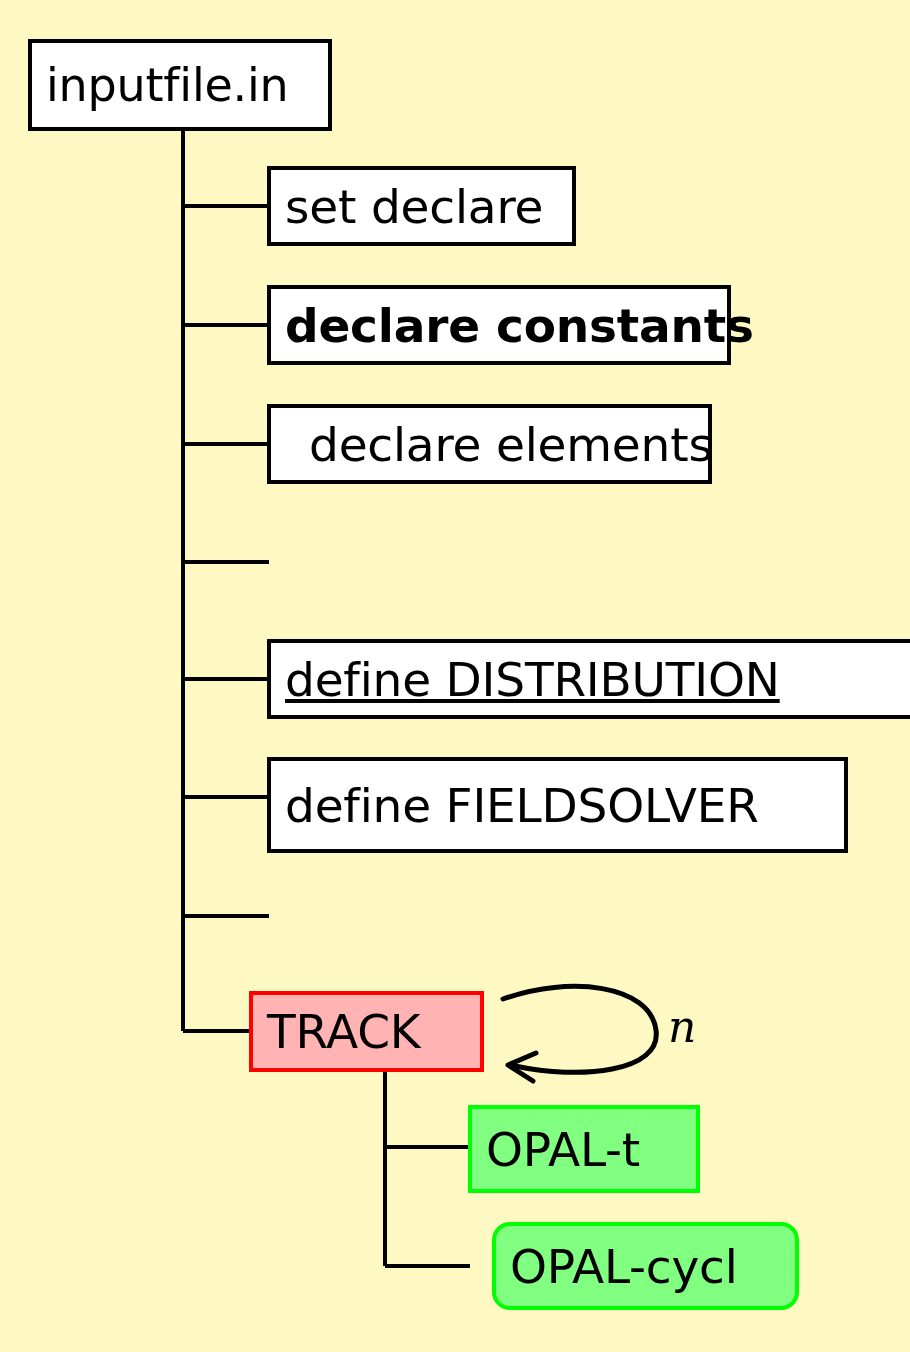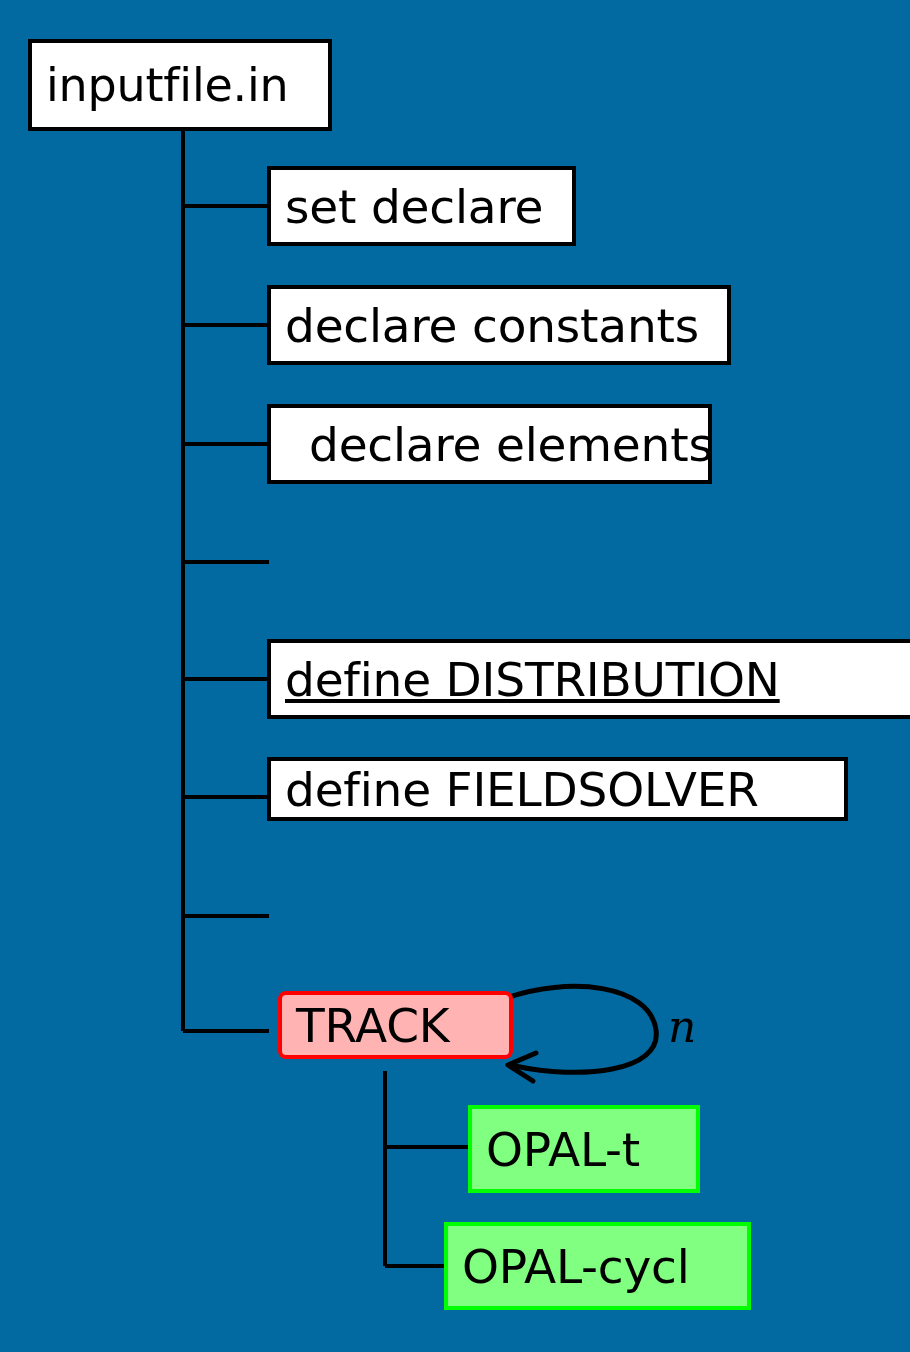--- a/index.html
+++ b/index.html
@@ -10,21 +10,21 @@
   body {
     width: 910px;
     height: 1352px;
     overflow: hidden;
     font-family: "DejaVu Sans", sans-serif;
   }
   #diagram {
     position: relative;
     width: 910px;
     height: 1352px;
-    background: #0369a1;
+    background: #fef9c3;
     text-align: right;
   }
   svg.edges {
     position: absolute;
     left: 0;
     top: 0;
     width: 910px;
     height: 1352px;
     pointer-events: none;
   }
@@ -92,45 +92,45 @@
   </svg>
 
   <div class="node root" style="left:28px; top:39px; width:304px; height:92px;">
     <span class="label">inputfile.in</span>
   </div>
 
   <div class="node" style="left:267px; top:166px; width:309px; height:80px;">
     <span class="label">set declare</span>
   </div>
 
-  <div class="node" style="left:267px; top:285px; width:464px; height:80px;">
+  <div class="node" style="left:267px; top:285px; width:464px; height:80px;font-weight:bold;">
     <span class="label">declare constants</span>
   </div>
 
   <div class="node" style="left:267px; top:404px; width:445px; height:80px;padding-left:24px;">
     <span class="label">declare elements</span>
   </div>
 
 
   <div class="node" style="left:267px; top:639px; width:736px; height:80px;text-decoration:underline;">
     <span class="label">define DISTRIBUTION</span>
   </div>
 
-  <div class="node" style="left:267px; top:757px; width:581px; height:64px;">
+  <div class="node" style="left:267px; top:757px; width:581px; height:96px;">
     <span class="label">define FIELDSOLVER</span>
   </div>
 
 
-  <div class="node track" style="left:278px; top:991px; width:235px; height:68px;border-radius:8px;">
+  <div class="node track" style="left:249px; top:991px; width:235px; height:81px;">
     <span class="label">TRACK</span>
   </div>
 
   <div class="loop-label" style="left:668px; top:1005px;">n</div>
 
   <div class="node opal" style="left:468px; top:1105px; width:232px; height:88px;">
     <span class="label">OPAL-t</span>
   </div>
 
-  <div class="node opal" style="left:444px; top:1222px; width:307px; height:88px;">
+  <div class="node opal" style="left:492px; top:1222px; width:307px; height:88px;border-radius:18px;">
     <span class="label">OPAL-cycl</span>
   </div>
 
 </div>
 
 </body></html>

